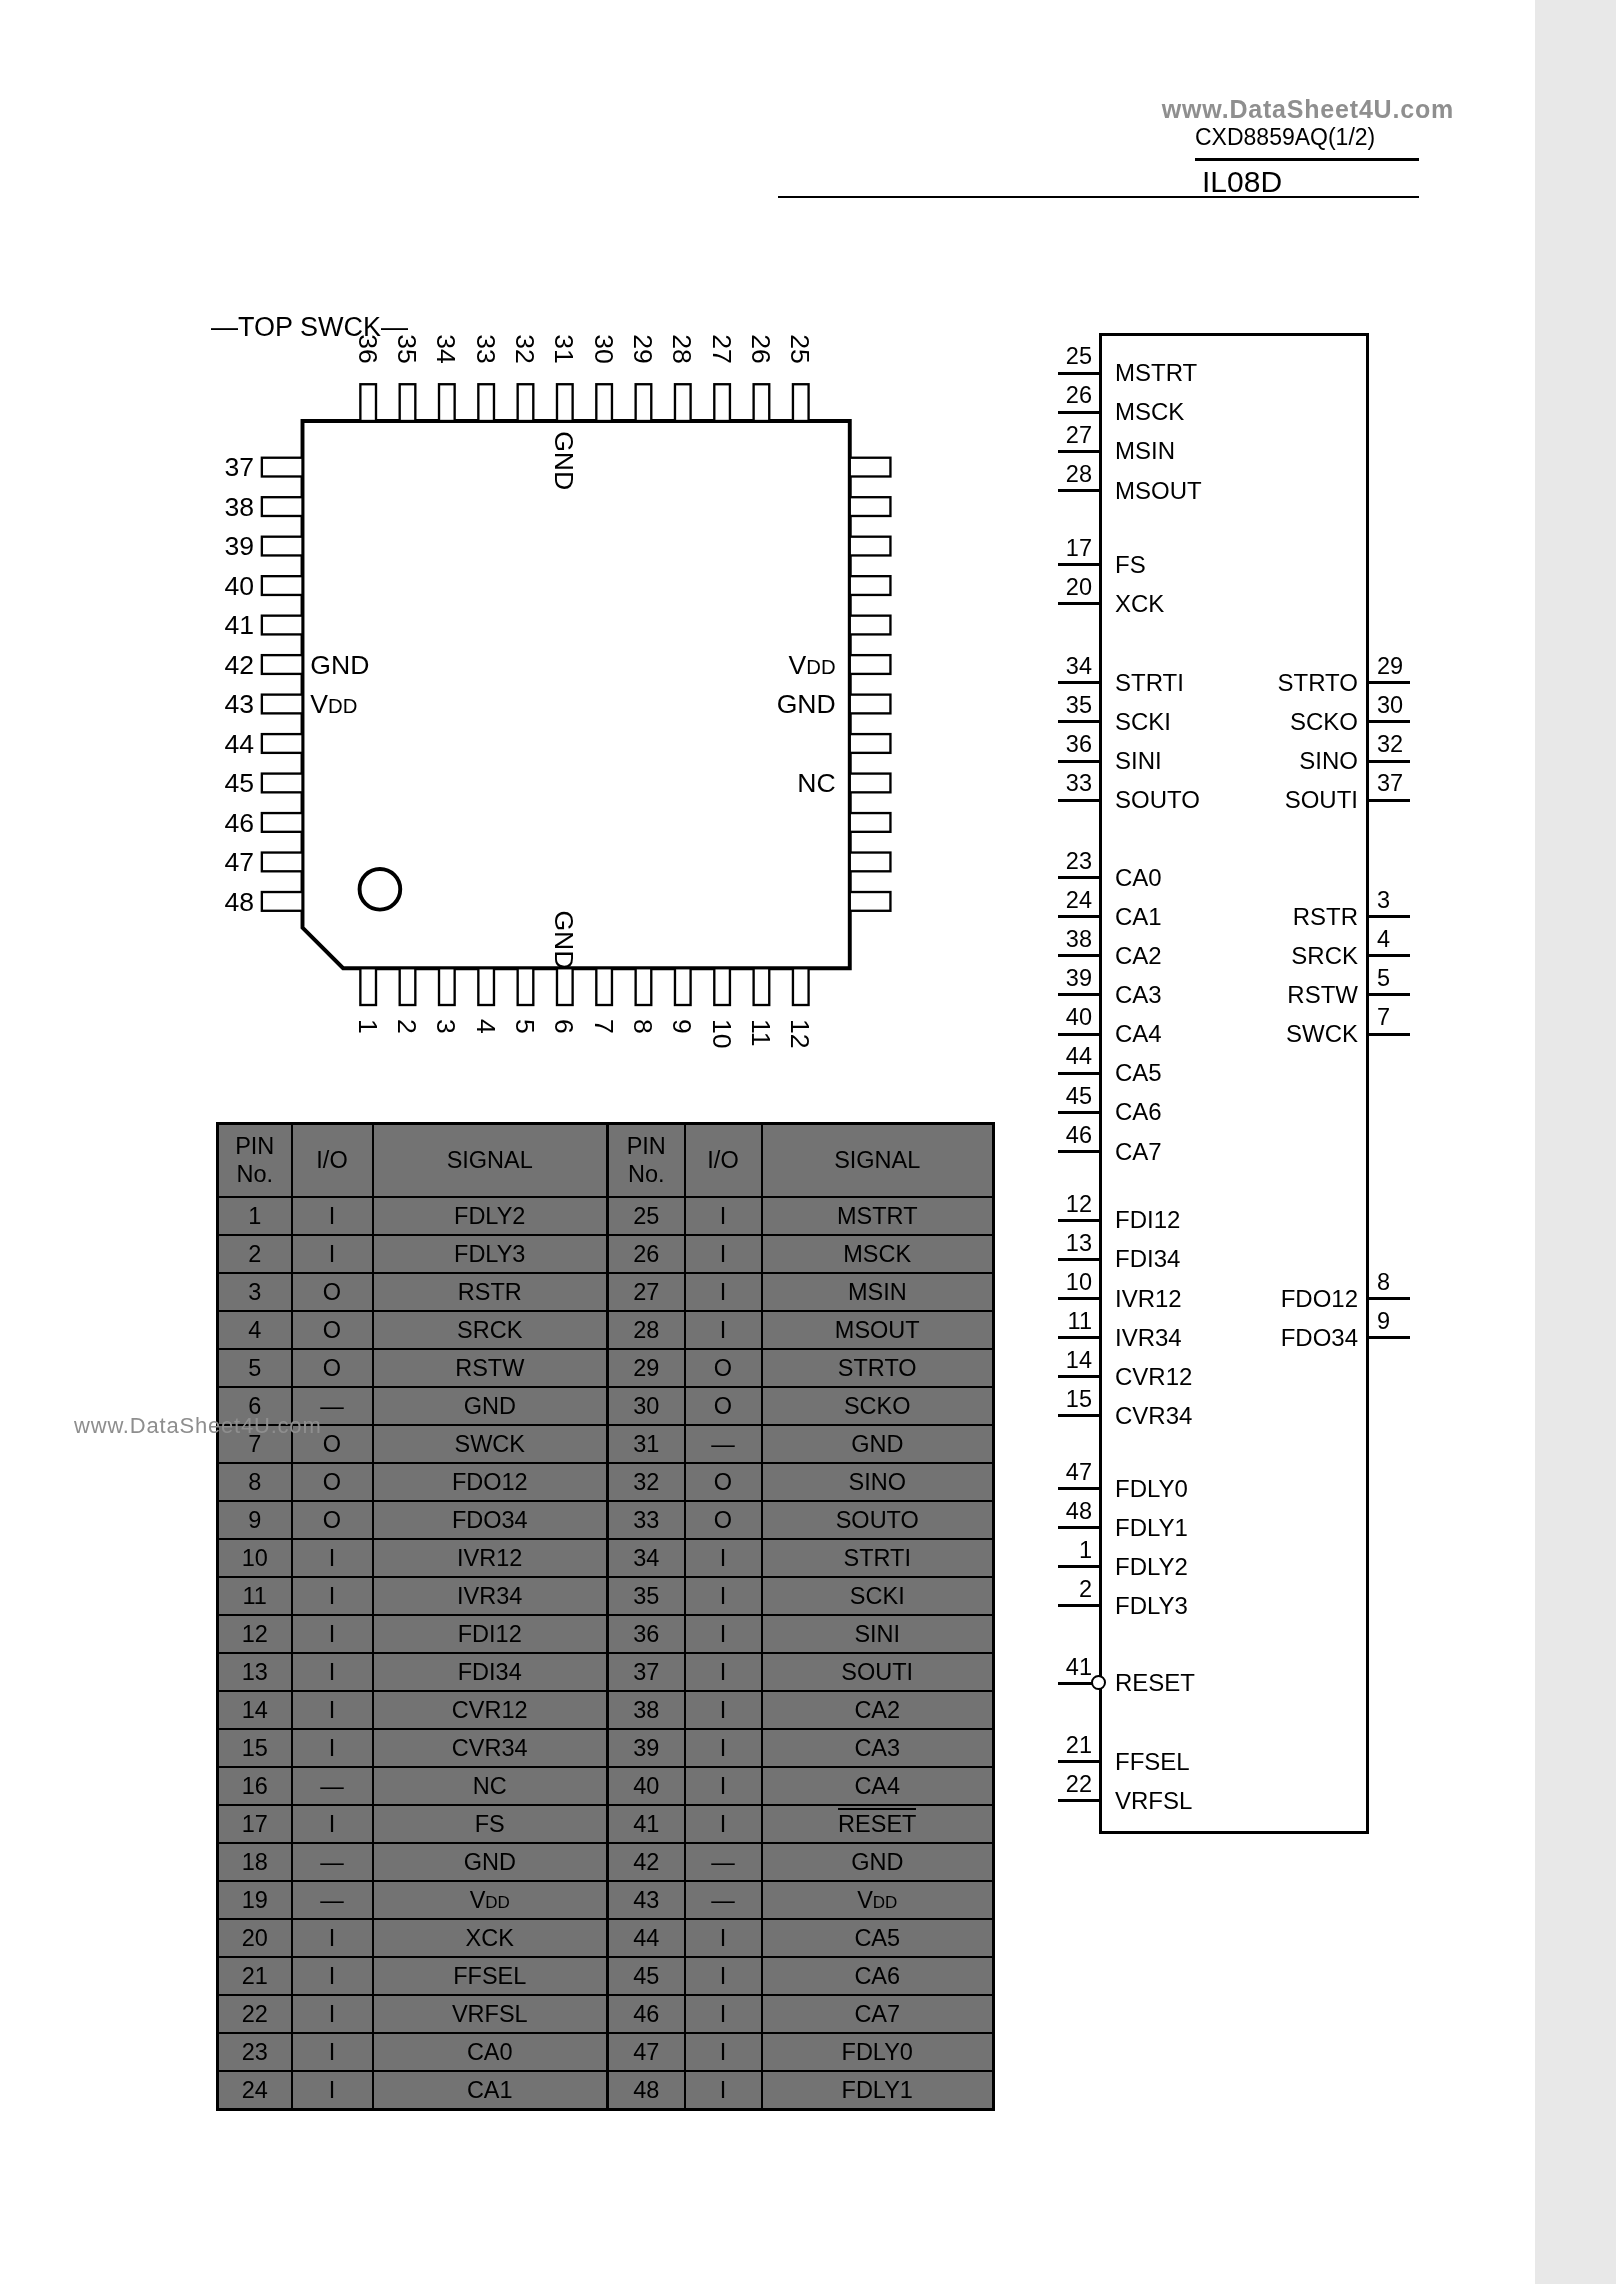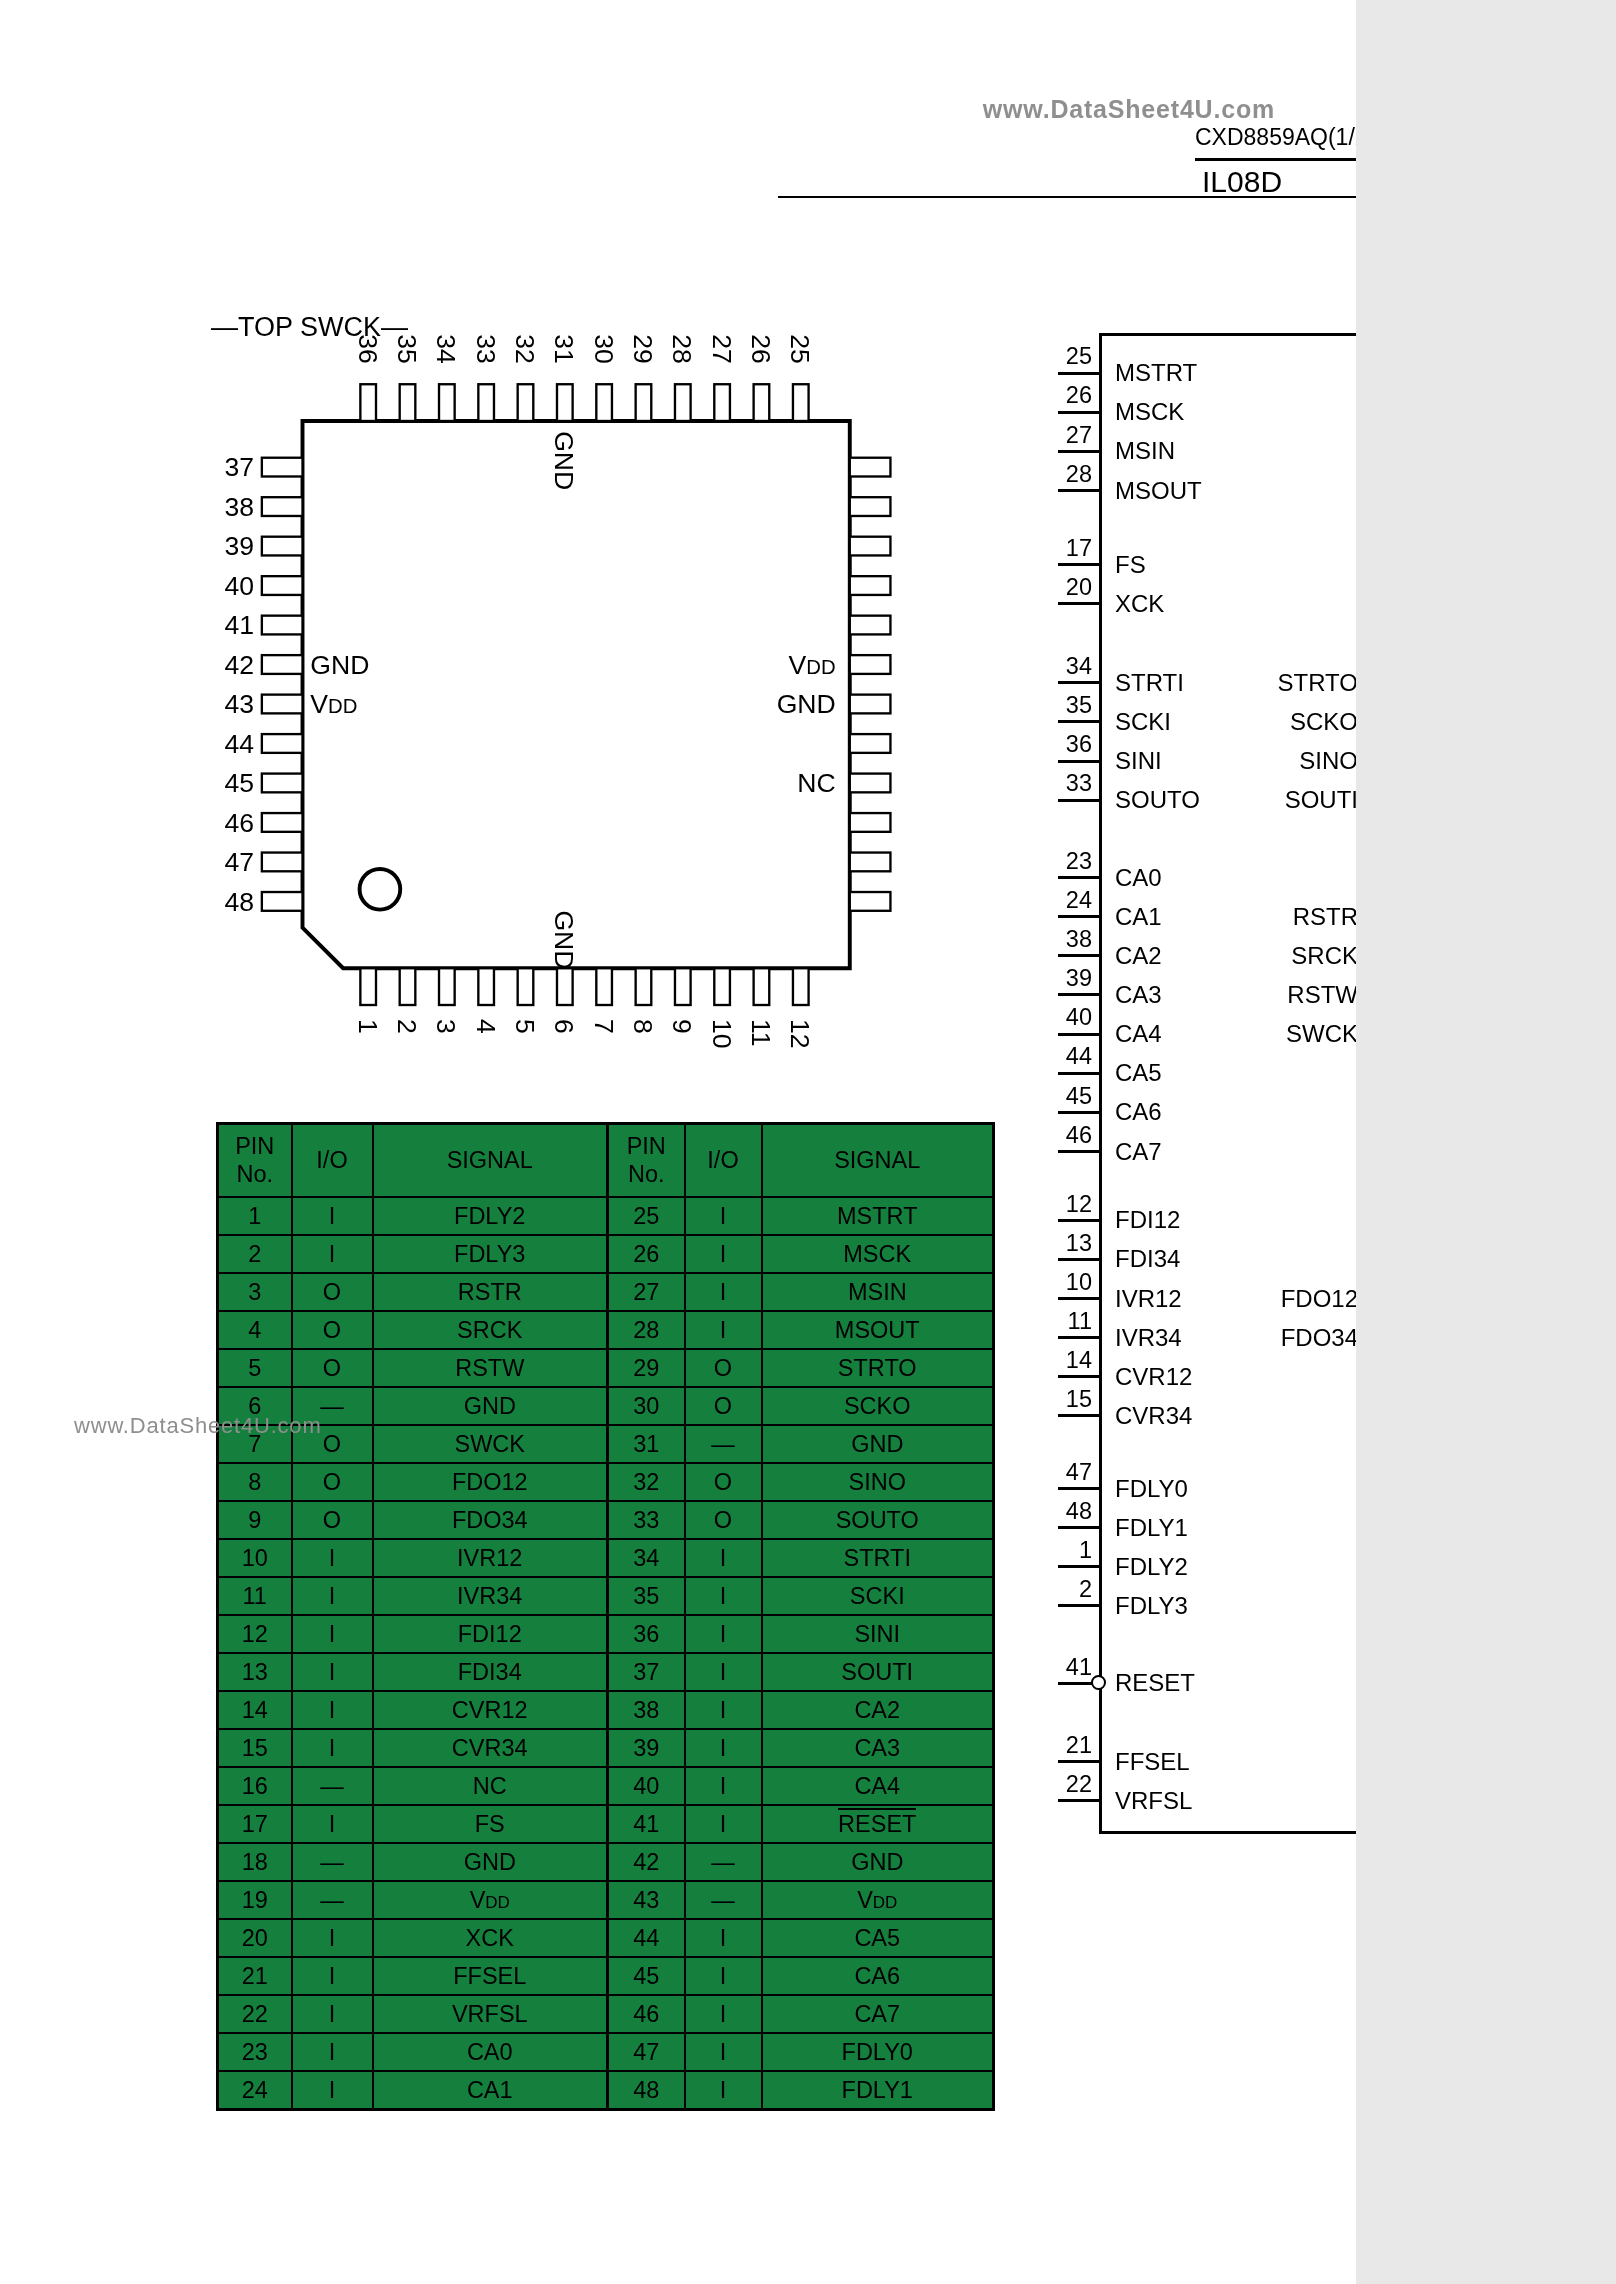--- a/index.html
+++ b/index.html
@@ -1,37 +1,37 @@
 <!DOCTYPE html>
 <html style="font-size:12.5px"><head>
 <meta charset="utf-8">
 <style>
   html,body{margin:0;padding:0;background:#e8e8e8;}
-  #page{position:relative;width:1356px;height:2284px;background:#ffffff;overflow:hidden;
+  #page{position:relative;width:1535px;height:2284px;background:#ffffff;overflow:hidden;
         font-family:"Liberation Sans",sans-serif;color:#000;}
   .abs{position:absolute;}
   
   .wm-top{top:95px;right:81px;font-size:25px;font-weight:bold;color:#8f8f8f;letter-spacing:0.8px;}
   .part-no{left:1195px;top:124px;font-size:23px;}
   .rule1{left:1195px;top:158px;width:224px;height:3.1px;background:#000;}
   .doc-code{left:1202px;top:165px;font-size:30px;}
   .rule2{left:778px;top:196px;width:641px;height:2.3px;background:#000;}
   
   .title{left:211px;top:233px;font-size:36px;letter-spacing:0.4px;}
   .subtitle{left:211px;top:312px;font-size:27px;}
   
   svg text{font-family:"Liberation Sans",sans-serif;font-size:34px;fill:#000;}
   
   .bd-box{left:1099px;top:333px;width:264px;height:1495px;border:3.9px solid #000;}
   .stub{height:3.1px;background:#000;}
   .stub-num{font-size:23.5px;line-height:26.6px;height:26.6px;}
   .stub-label{font-size:24px;line-height:30px;white-space:nowrap;}
   .bubble{width:11px;height:11px;border:2.3px solid #000;border-radius:50%;background:#fff;}
   
-  #pin-table{left:216px;top:1122px;border-collapse:collapse;table-layout:fixed;background:#15803d;}
+  #pin-table{left:216px;top:1122px;border-collapse:collapse;table-layout:fixed;background:#737373;}
   #pin-table th,#pin-table td{border:2.3px solid #000;text-align:center;vertical-align:middle;
       font-size:23.5px;font-weight:normal;padding:0;overflow:hidden;}
   #pin-table th{height:71px;white-space:pre-line;line-height:1.15;}
   #pin-table td{height:36px;}
   #pin-table .mid{border-left-width:3.9px;}
   #pin-table{border:3.9px solid #000;}
   .ovl{border-top:2.3px solid #000;padding-top:0.8px;}
   .vsub{font-size:17px;}
   
   .wm-side{left:74px;top:1413px;font-size:22px;color:#8e8e8e;z-index:6;letter-spacing:0.8px;}

